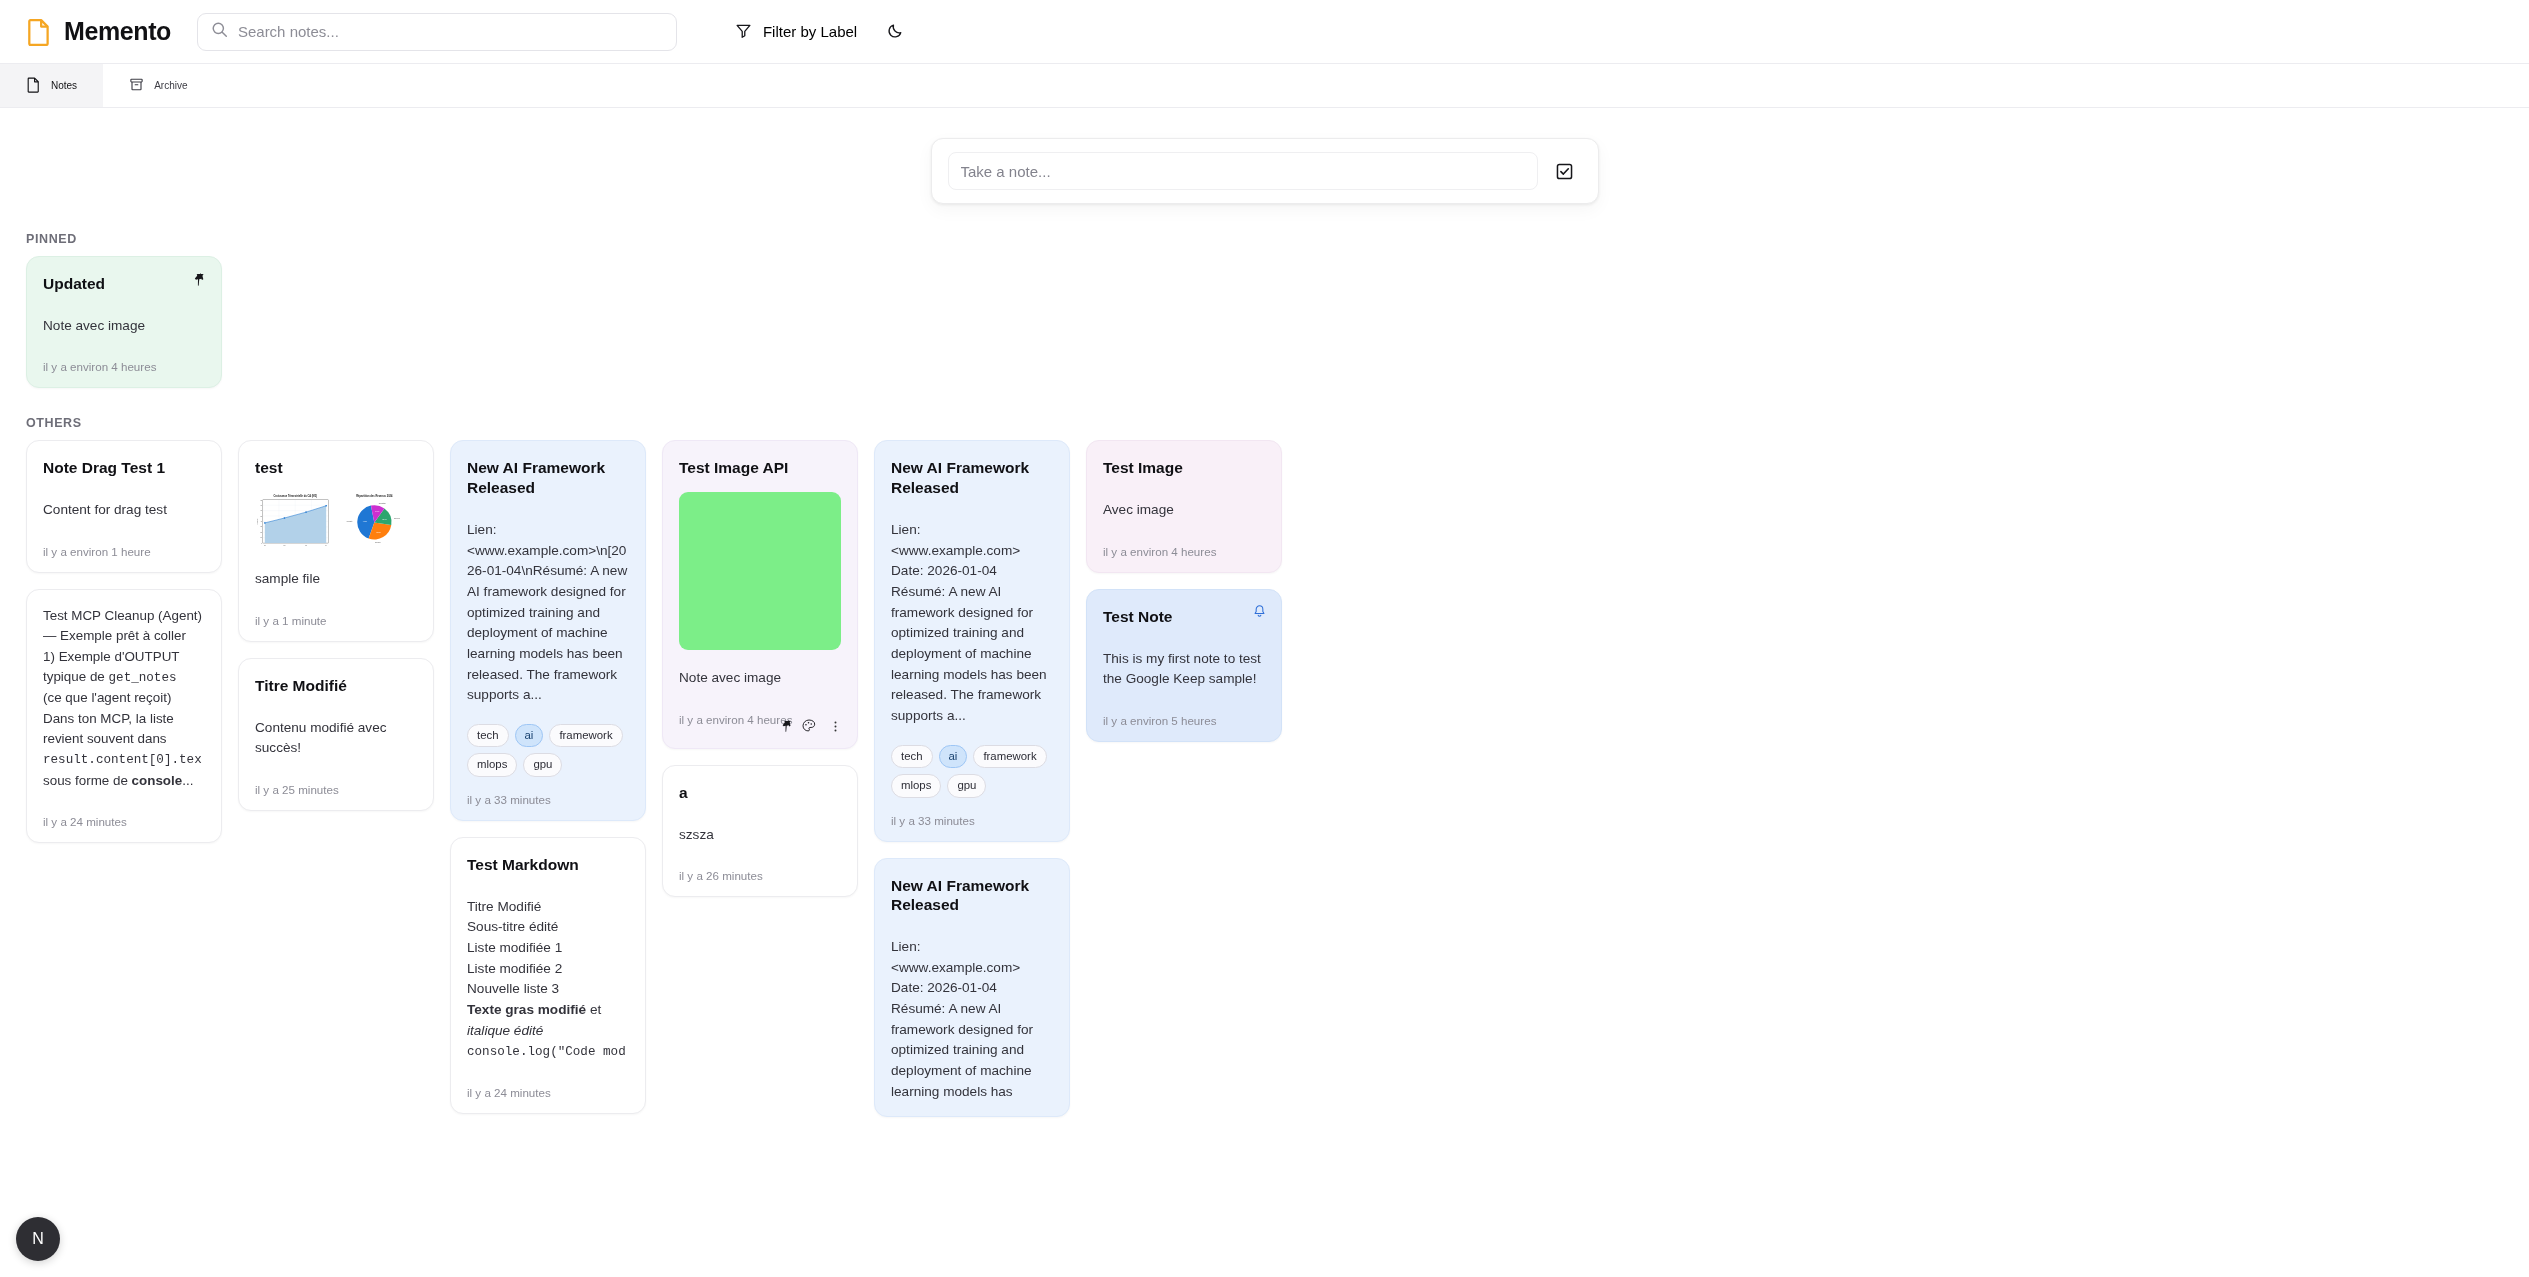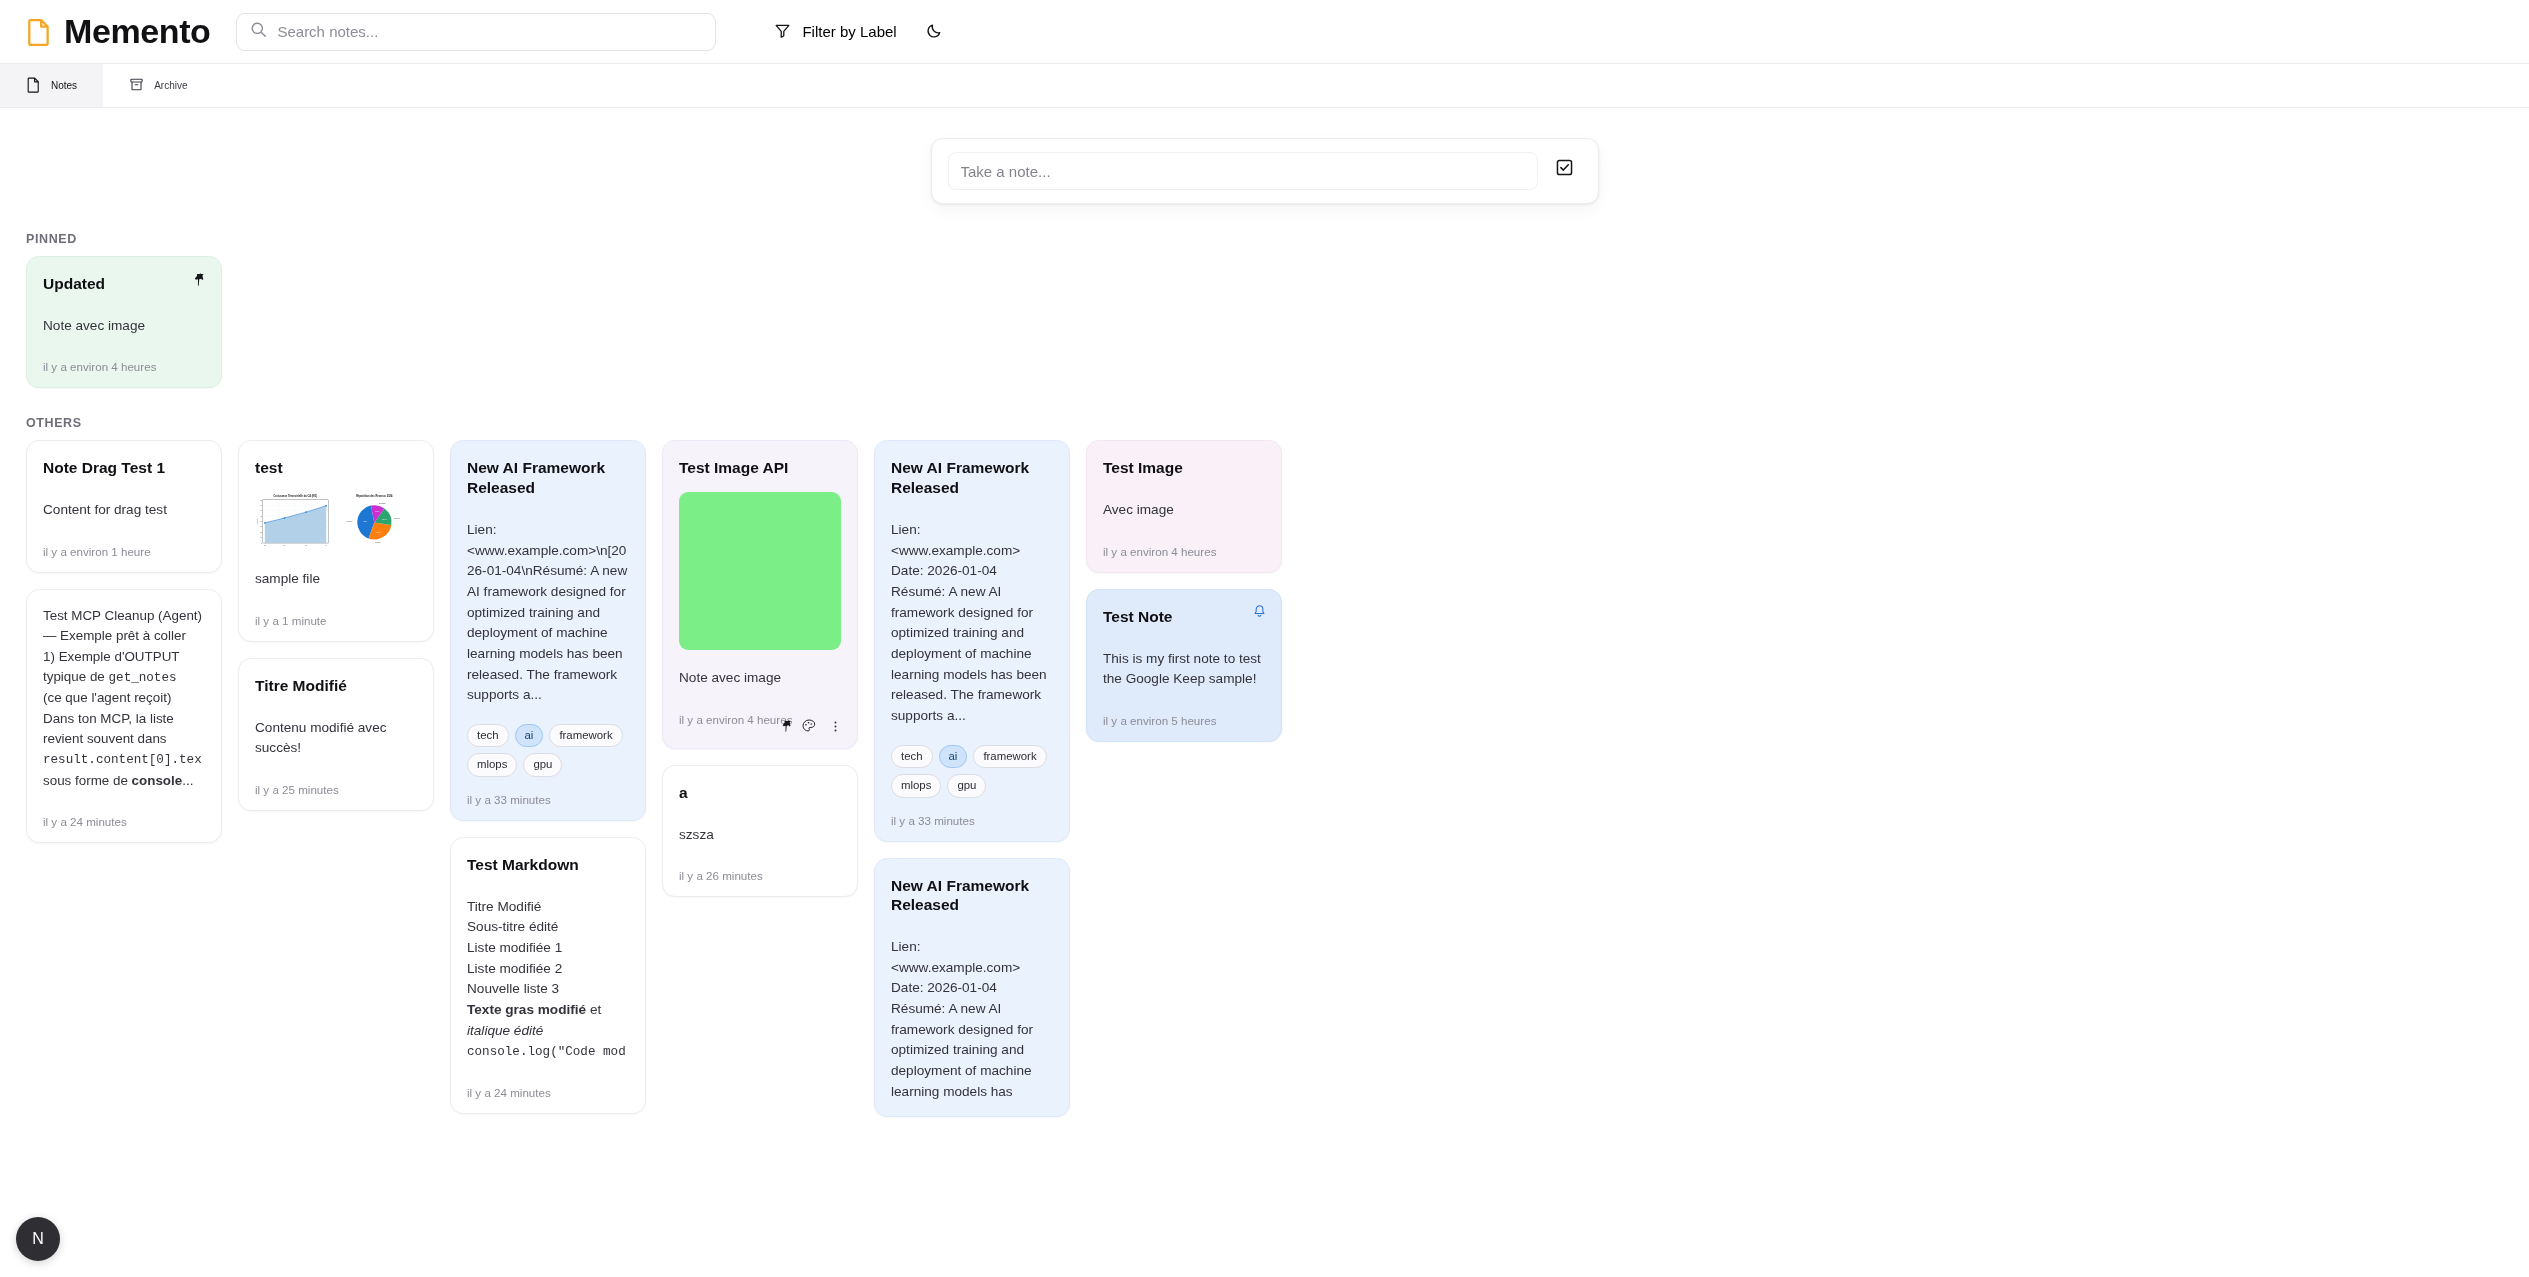--- a/index.html
+++ b/index.html
@@ -15,21 +15,21 @@
   .topbar {
     height: 64px;
     display: flex; align-items: center;
     padding: 0 26px;
     background: #ffffff;
     border-bottom: 1px solid #ececf0;
     gap: 0;
   }
   .brand { display: flex; align-items: center; gap: 12px; }
   .brand-icon { width: 26px; height: 28px; display:block; }
-  .brand-name { font-size: 34px; font-weight: 700; letter-spacing: -0.4px; color:#111114; }
+  .brand-name { font-size: 25px; font-weight: 700; letter-spacing: -0.4px; color:#111114; }
 
   .search-wrap {
     margin-left: 26px;
     width: 480px; height: 38px;
     border: 1px solid #e4e4e9; border-radius: 9px;
     background: #fff;
     display: flex; align-items: center; gap: 10px;
     padding: 0 13px;
   }
   .search-wrap svg { flex: none; }
@@ -71,21 +71,21 @@
   
   .main { padding: 0; height: calc(1277px - 64px - 44px); overflow: hidden; position: relative; }
 
   .composer-row { display: flex; justify-content: center; padding-top: 30px; }
   .composer {
     width: 668px;
     background: #fff;
     border: 1px solid #ececed; border-radius: 12px;
     box-shadow: 0 1px 3px rgba(16,16,20,0.07), 0 6px 18px rgba(16,16,20,0.04);
     padding: 13px 16px;
-    display: flex; align-items: flex-start; gap: 10px;
+    display: flex; align-items: flex-end; gap: 10px;
   }
   .composer-input {
     flex: 1; height: 38px;
     border: 1px solid #efeff1; border-radius: 8px;
     background: #fff; outline: none;
     font-family: inherit; font-size: 15px; color: #18181b;
     padding: 0 12px;
   }
   .composer-input::placeholder { color: #83838d; }
   .composer-iconbtn {

